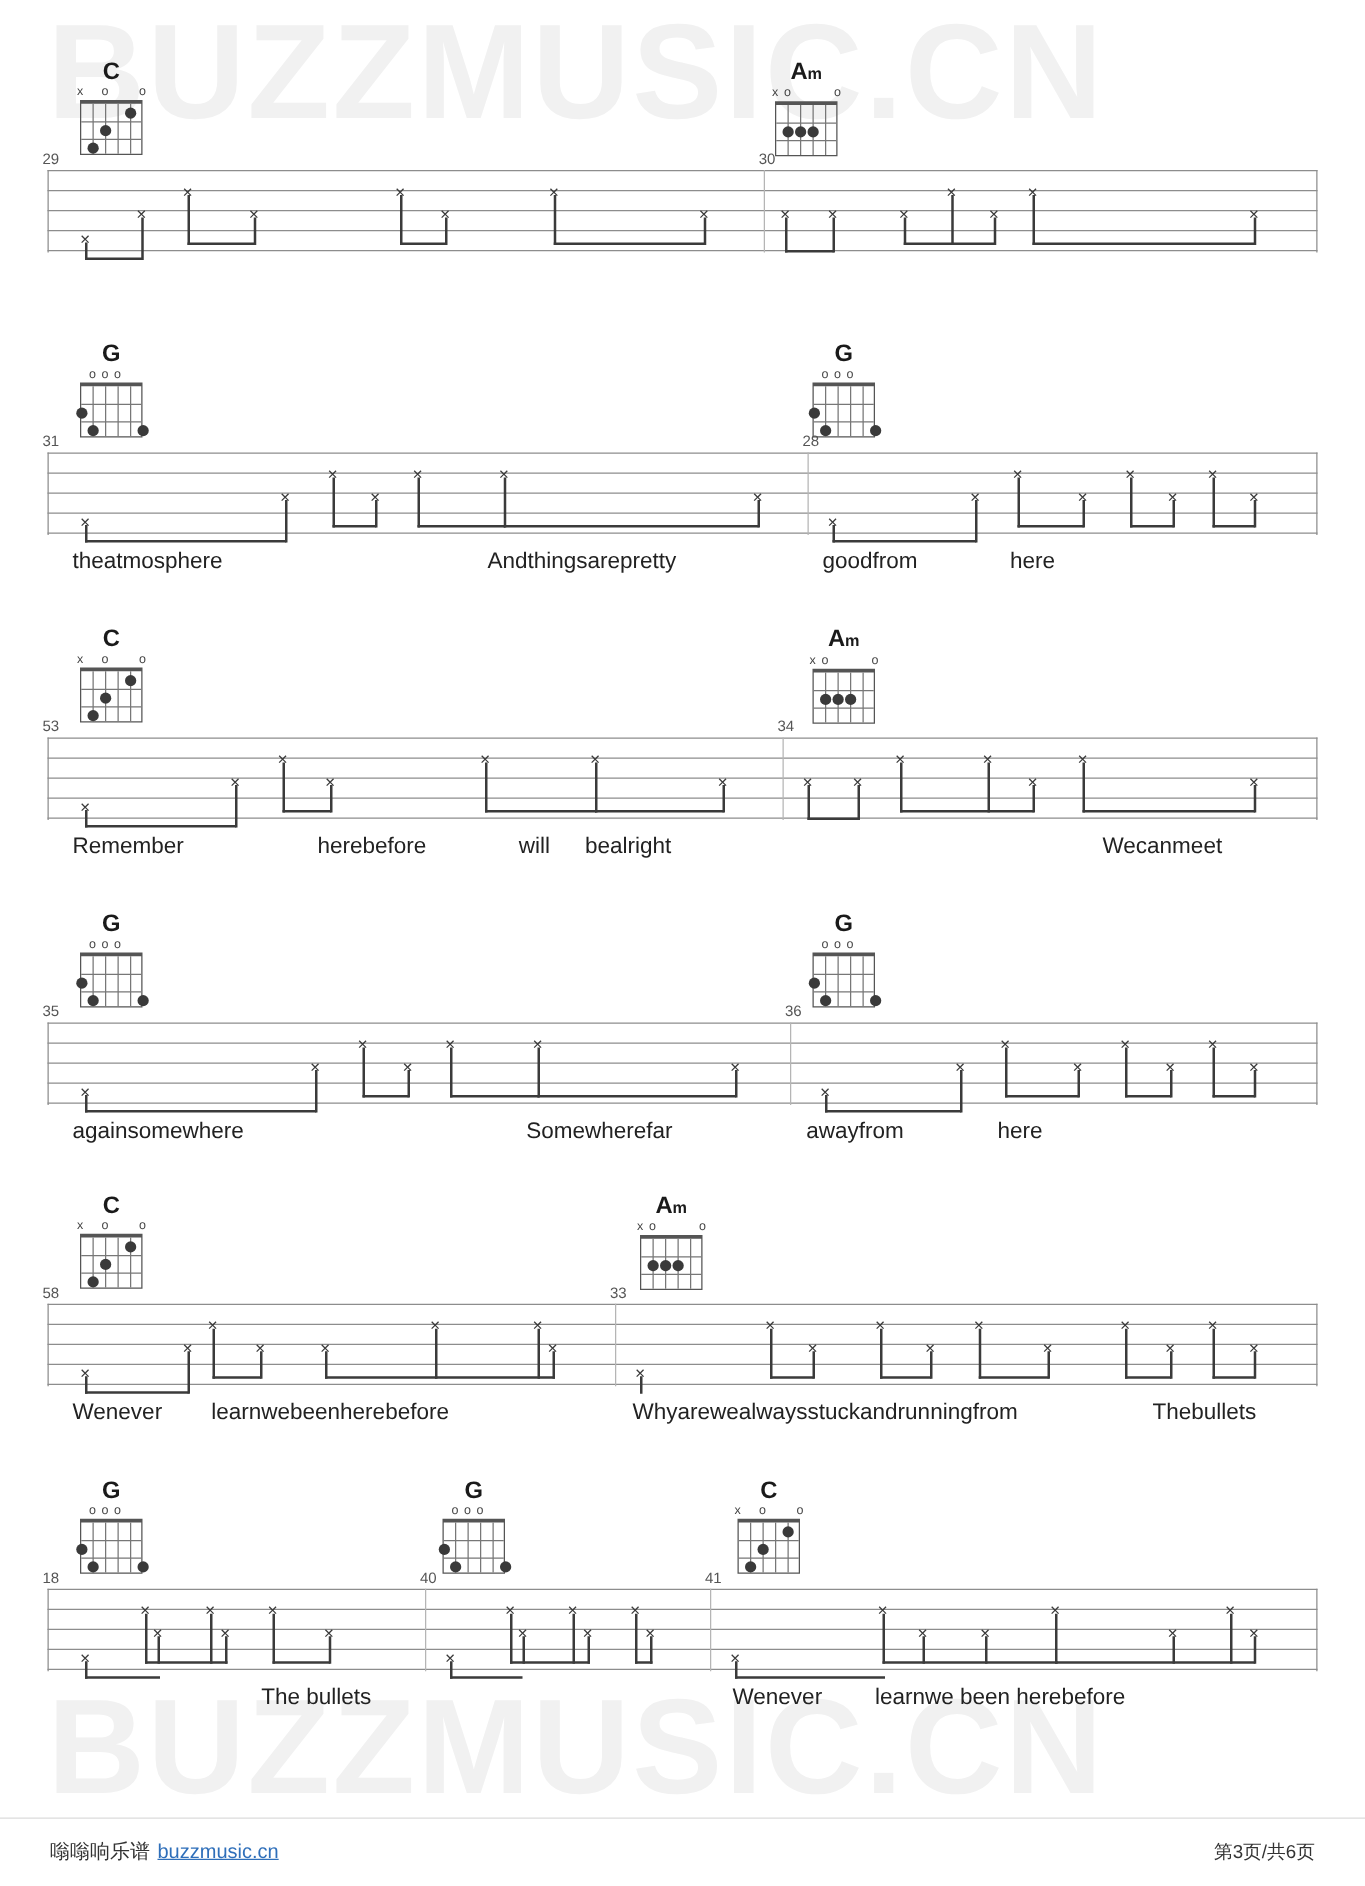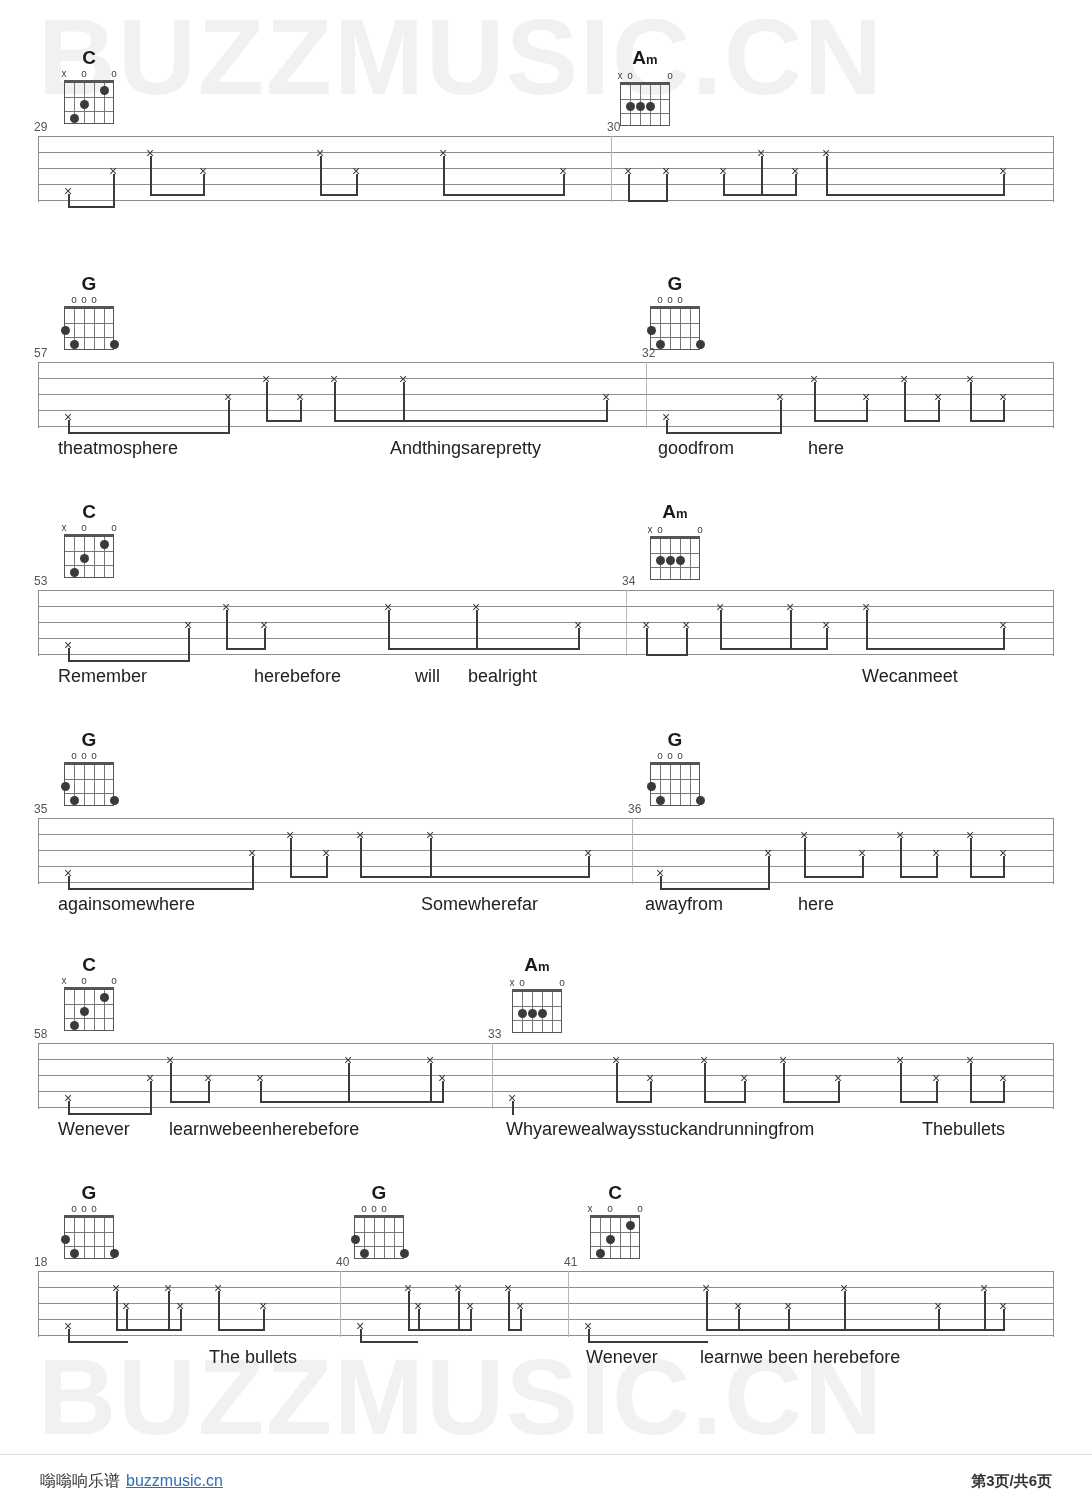--- a/index.html
+++ b/index.html
@@ -225,21 +225,21 @@
     color: #333;
   }
   .footer-right {
     position: absolute;
     right: 40px;
     top: 17px;
     font-size: 15px;
     color: #333;
   }
   .footer-right .pg {
-    font-weight: bold;
+    font-weight: normal;
   }
 </style>
 </head>
 <body>
 
 <div id="page">
 
   <div class="watermark wm-top">BUZZMUSIC.CN</div>
   <div class="watermark wm-bottom">BUZZMUSIC.CN</div>
 
@@ -404,22 +404,22 @@
       <div class="tab-lines">
         <div class="sline" style="top:0px;"></div>
         <div class="sline" style="top:16px;"></div>
         <div class="sline" style="top:32px;"></div>
         <div class="sline" style="top:48px;"></div>
         <div class="sline" style="top:64px;"></div>
       </div>
       <div class="tab-edge" style="left:0px;"></div>
       <div class="tab-edge" style="right:0px;"></div>
       <div class="barline" style="left:608px;"></div>
-      <span class="measure-num" style="left:-4px;">57</span>
-      <span class="measure-num" style="left:604px;">32</span>
+      <span class="measure-num" style="left:-4px;">31</span>
+      <span class="measure-num" style="left:604px;">28</span>
 
       <span class="xnote" style="left:30px; top:58px;">×</span>
       <span class="stem" style="left:30px; top:68px; height:14px;"></span>
       <span class="xnote" style="left:190px; top:38px;">×</span>
       <span class="stem" style="left:190px; top:48px; height:34px;"></span>
       <span class="beam" style="left:30px; top:80px; width:161px;"></span>
       <span class="xnote" style="left:228px; top:20px;">×</span>
       <span class="stem" style="left:228px; top:30px; height:40px;"></span>
       <span class="xnote" style="left:262px; top:38px;">×</span>
       <span class="stem" style="left:262px; top:48px; height:22px;"></span>
@@ -562,21 +562,21 @@
       <span class="stem" style="left:828px; top:30px; height:40px;"></span>
       <span class="xnote" style="left:965px; top:38px;">×</span>
       <span class="stem" style="left:965px; top:48px; height:22px;"></span>
       <span class="beam" style="left:828px; top:68px; width:138px;"></span>
     </div>
     <div class="lyrics">
       <span class="lyric" style="left:20px;">Remember</span>
       <span class="lyric" style="left:216px;">herebefore</span>
       <span class="lyric" style="left:377px;">will</span>
       <span class="lyric" style="left:430px;">bealright</span>
-      <span class="lyric" style="left:824px;">Wecanmeet</span>
+      <span class="lyric" style="left:844px;">Wecanmeet</span>
     </div>
   </div>
 
   <div class="system" style="top:730px;">
     <div class="chords-row">
       <div class="chord" style="left:52px;">
         <div class="chord-name">G</div>
         <div class="chord-diagram">
           <div class="cd-marks">
             <span style="left:4px;"></span>

